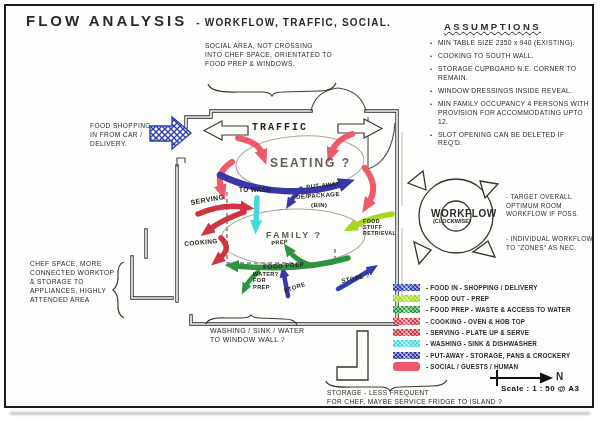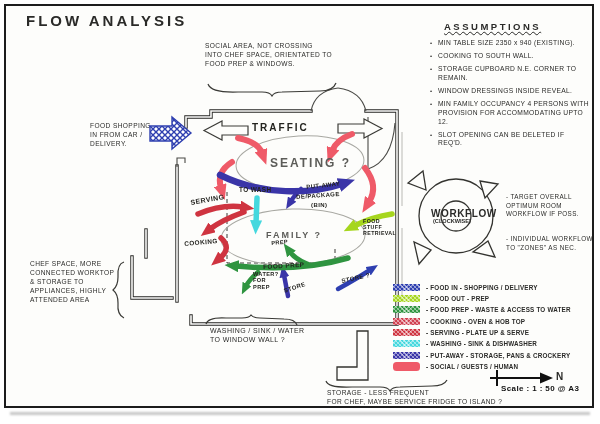--- a/index.html
+++ b/index.html
@@ -68,20 +68,21 @@
   .wf-sub{left:433px;top:218px;font-size:5.6px;font-weight:600;}
 </style>
 </head>
 <body>
 
 <div class="sheet-frame"></div>
 <div class="sheet-shadow"></div>
 
 <div class="abs title-row">
   <span class="title-main">FLOW ANALYSIS</span>
+  <span class="title-sub">- WORKFLOW, TRAFFIC, SOCIAL.</span>
 </div>
 
 <div class="abs assumptions">
   <h3>ASSUMPTIONS</h3>
   <ul>
     <li>MIN TABLE SIZE 2350 x 940 (EXISTING).</li>
     <li>COOKING TO SOUTH WALL.</li>
     <li>STORAGE CUPBOARD N.E. CORNER TO REMAIN.</li>
     <li>WINDOW DRESSINGS INSIDE REVEAL.</li>
     <li>MIN FAMILY OCCUPANCY 4 PERSONS WITH PROVISION FOR ACCOMMODATING UPTO 12.</li>
@@ -250,21 +251,21 @@
     <path d="M357,331 L368,331 L368,380 L337,380 L337,367 L357,367 Z"></path>
   </g>
 
   <g>
     <path d="M490,378 L540,378" stroke="#111" stroke-width="2"></path>
     <path d="M497,370 L497,386" stroke="#111" stroke-width="2"></path>
     <polygon points="540,372.5 553,378 540,383.5" fill="#111"></polygon>
   </g>
 </svg>
 
-<div class="abs plabel" style="left:252px;top:122px;font-size:10px;letter-spacing:2px;">TRAFFIC</div>
+<div class="abs plabel" style="left:252px;top:122px;font-size:10px;letter-spacing:2px;font-family:Liberation Mono, monospace;">TRAFFIC</div>
 <div class="abs plabel pencil" style="left:270px;top:156px;font-size:12px;letter-spacing:2px;">SEATING ?</div>
 <div class="abs plabel pencil" style="left:266px;top:230px;font-size:9px;letter-spacing:2px;">FAMILY ?</div>
 <div class="abs plabel" style="left:239px;top:186px;">TO WASH</div>
 <div class="abs plabel" style="left:190px;top:199px;font-size:7px;transform:rotate(-10deg);">SERVING</div>
 <div class="abs plabel" style="left:184px;top:240px;transform:rotate(-5deg);">COOKING</div>
 <div class="abs plabel" style="left:271px;top:240px;font-size:5.6px;transform:rotate(-5deg);">PREP</div>
 <div class="abs plabel" style="left:263px;top:263px;transform:rotate(-3deg);">FOOD PREP</div>
 <div class="abs plabel hand" style="left:253px;top:271px;font-size:5.6px;line-height:6.4px;">WATER?
 FOR
 PREP</div>

